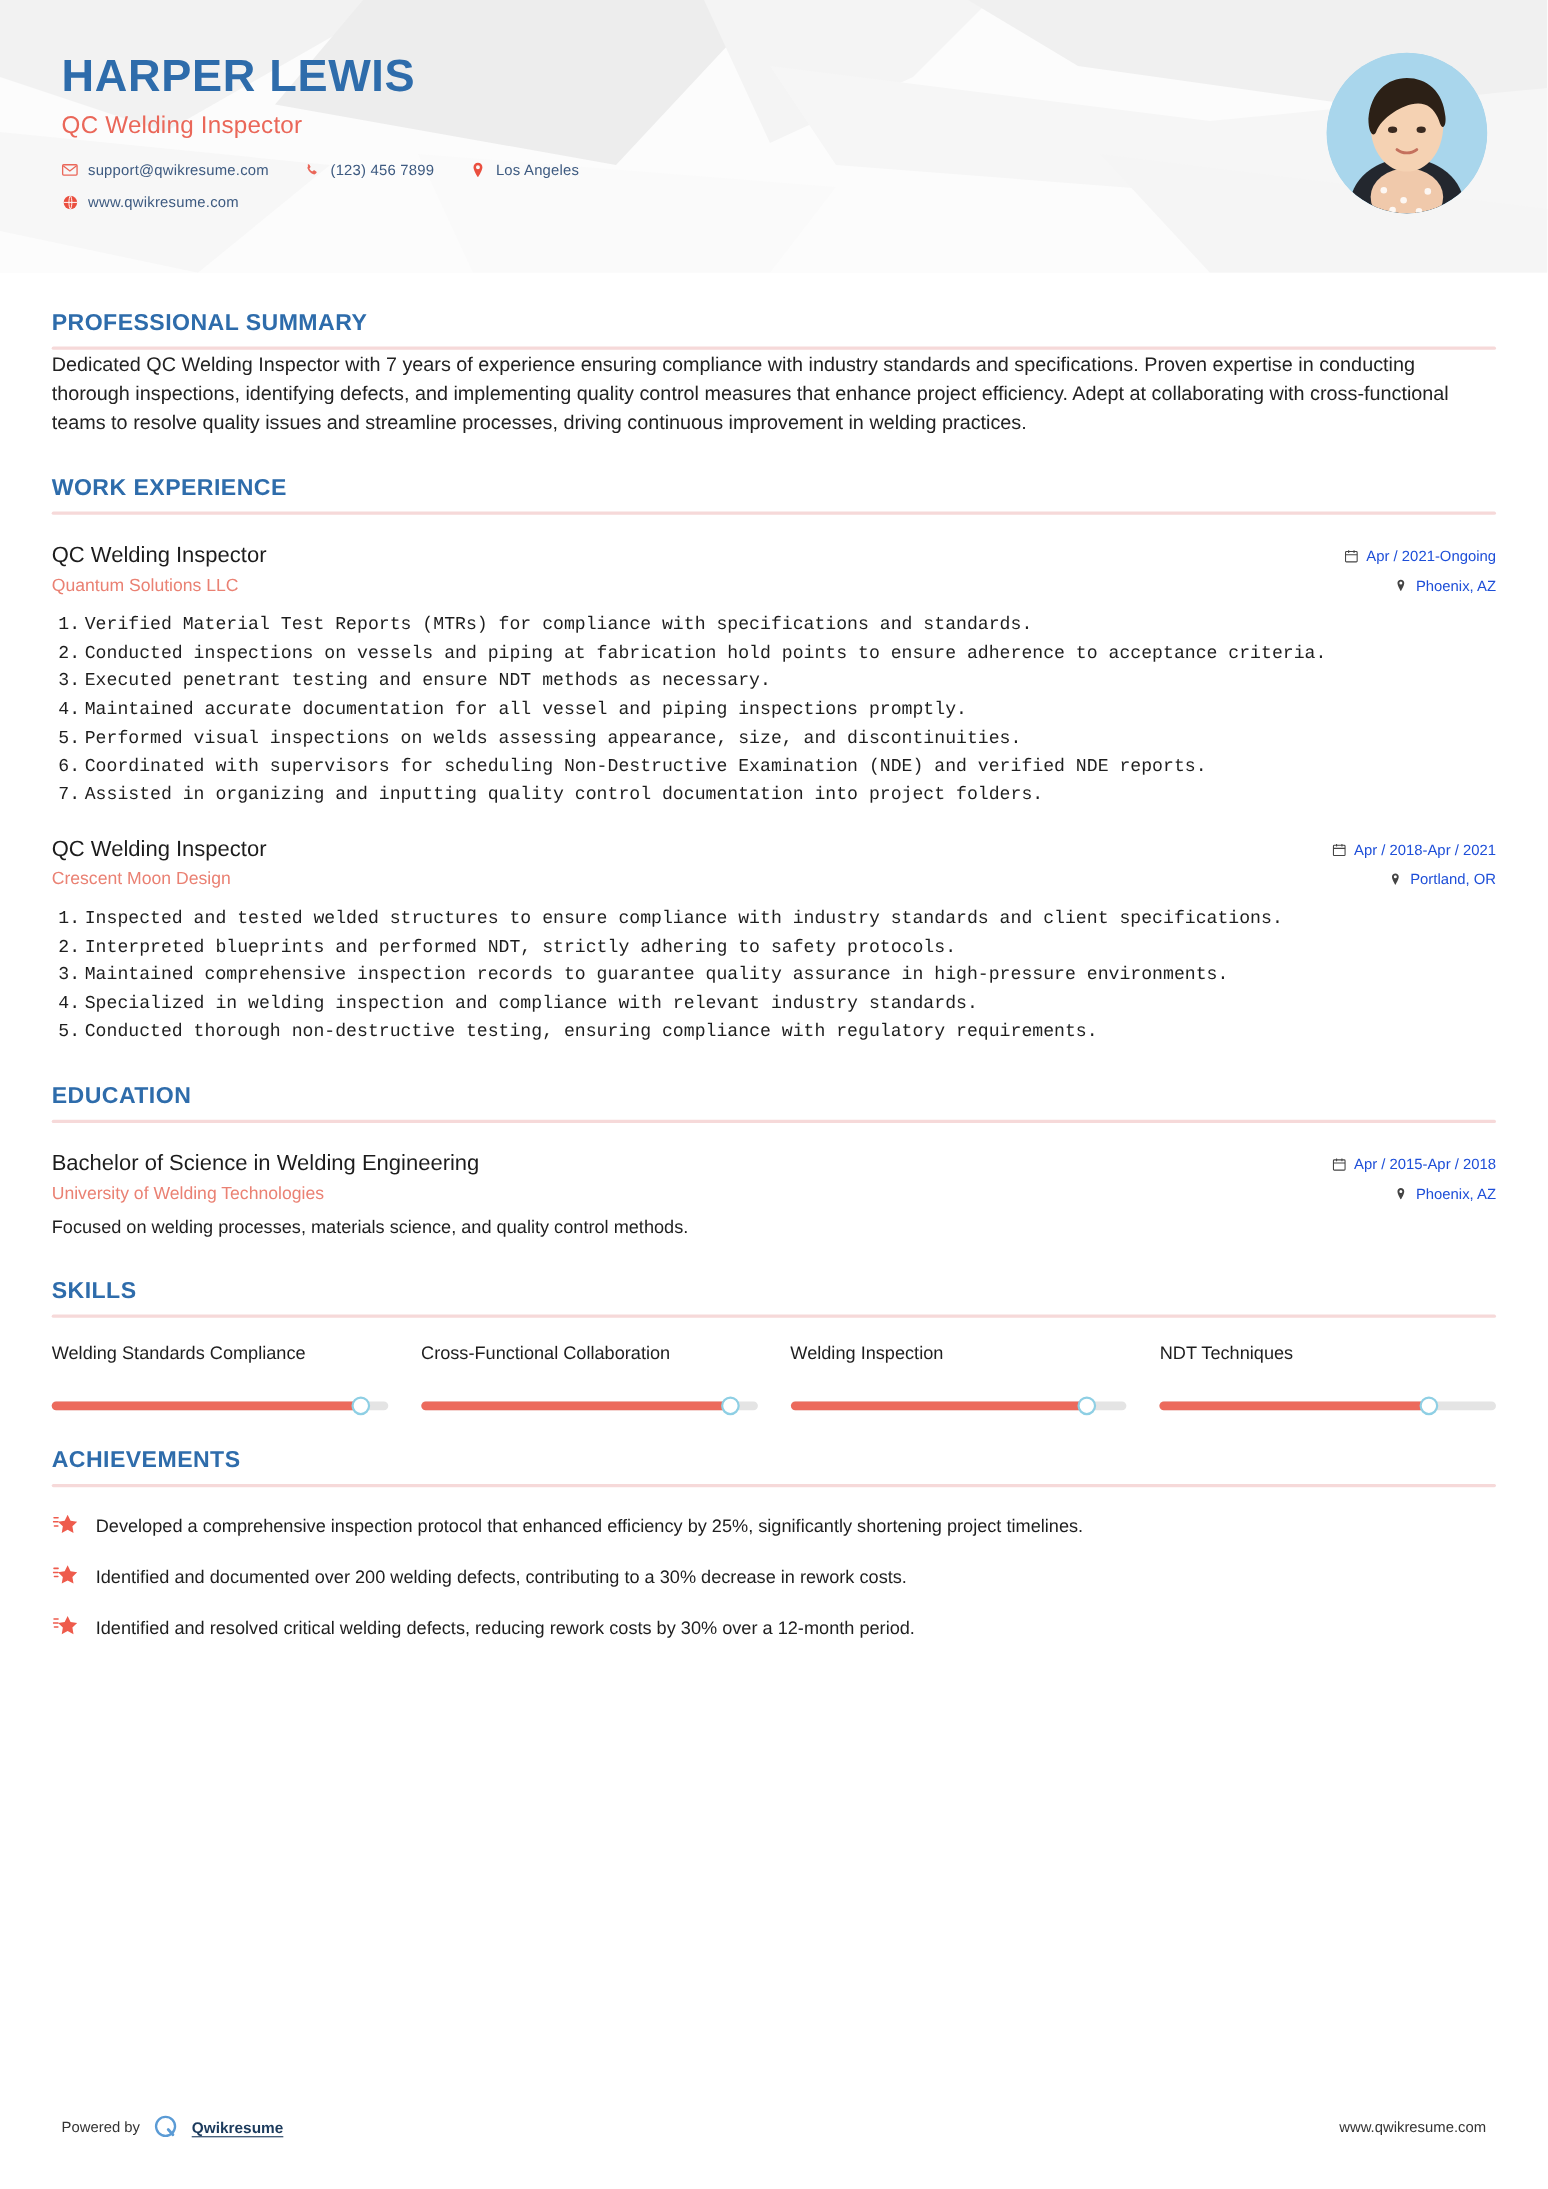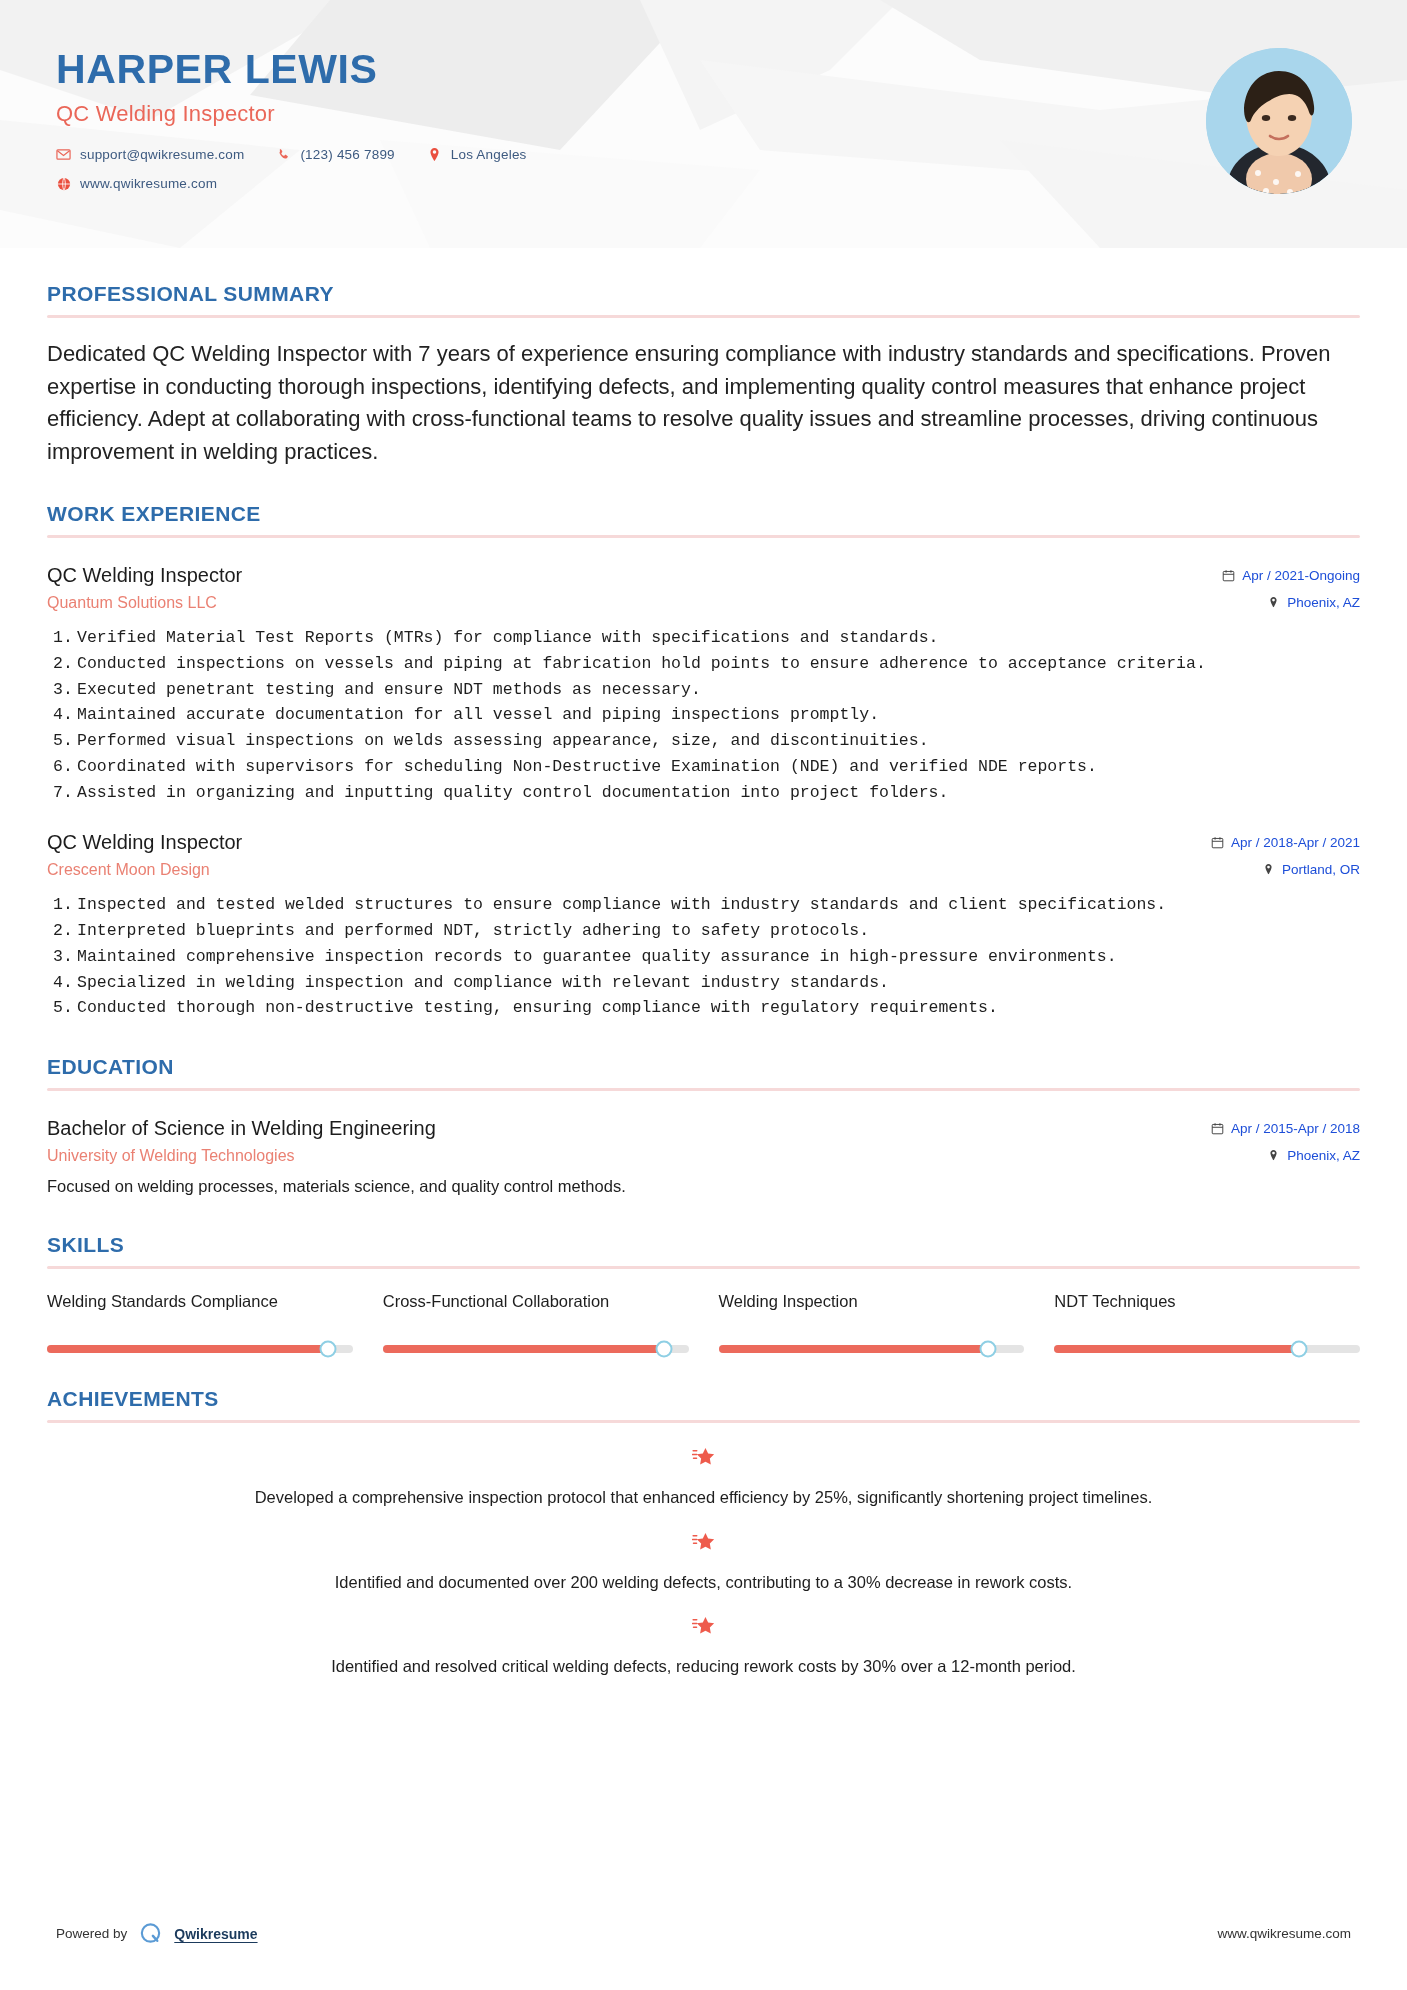--- a/index.html
+++ b/index.html
@@ -94,22 +94,21 @@
   }
   .section-rule {
     margin-top: 9px;
     height: 3px;
     width: 100%;
     background: #f6d9d9;
     border-radius: 2px;
   }
 
   .summary {
-    margin-top: 20px;
-    font-size: 22px;
+    font-size: 18px;
     line-height: 1.48;
     color: #222;
   }
 
   
   .entry { margin-top: 26px; }
   .entry-head {
     display: flex;
     justify-content: space-between;
     align-items: flex-start;
@@ -213,24 +212,23 @@
     border-radius: 50%;
     background: #ffffff;
     border: 2px solid #8ecfe4;
     transform: translate(-50%, -50%);
   }
 
   
   .ach-list { margin-top: 20px; }
   .ach-item {
     display: flex;
-    align-items: center;
+    align-items: flex-end;
     gap: 14px;
     margin-top: 18px;
-    flex-direction: column;
   }
   .ach-item:first-child { margin-top: 2px; }
   .ach-ico {
     flex: 0 0 auto;
     width: 26px; height: 26px;
     display: inline-flex;
     align-items: center; justify-content: center;
     margin-top: 2px;
   }
   .ach-text {

